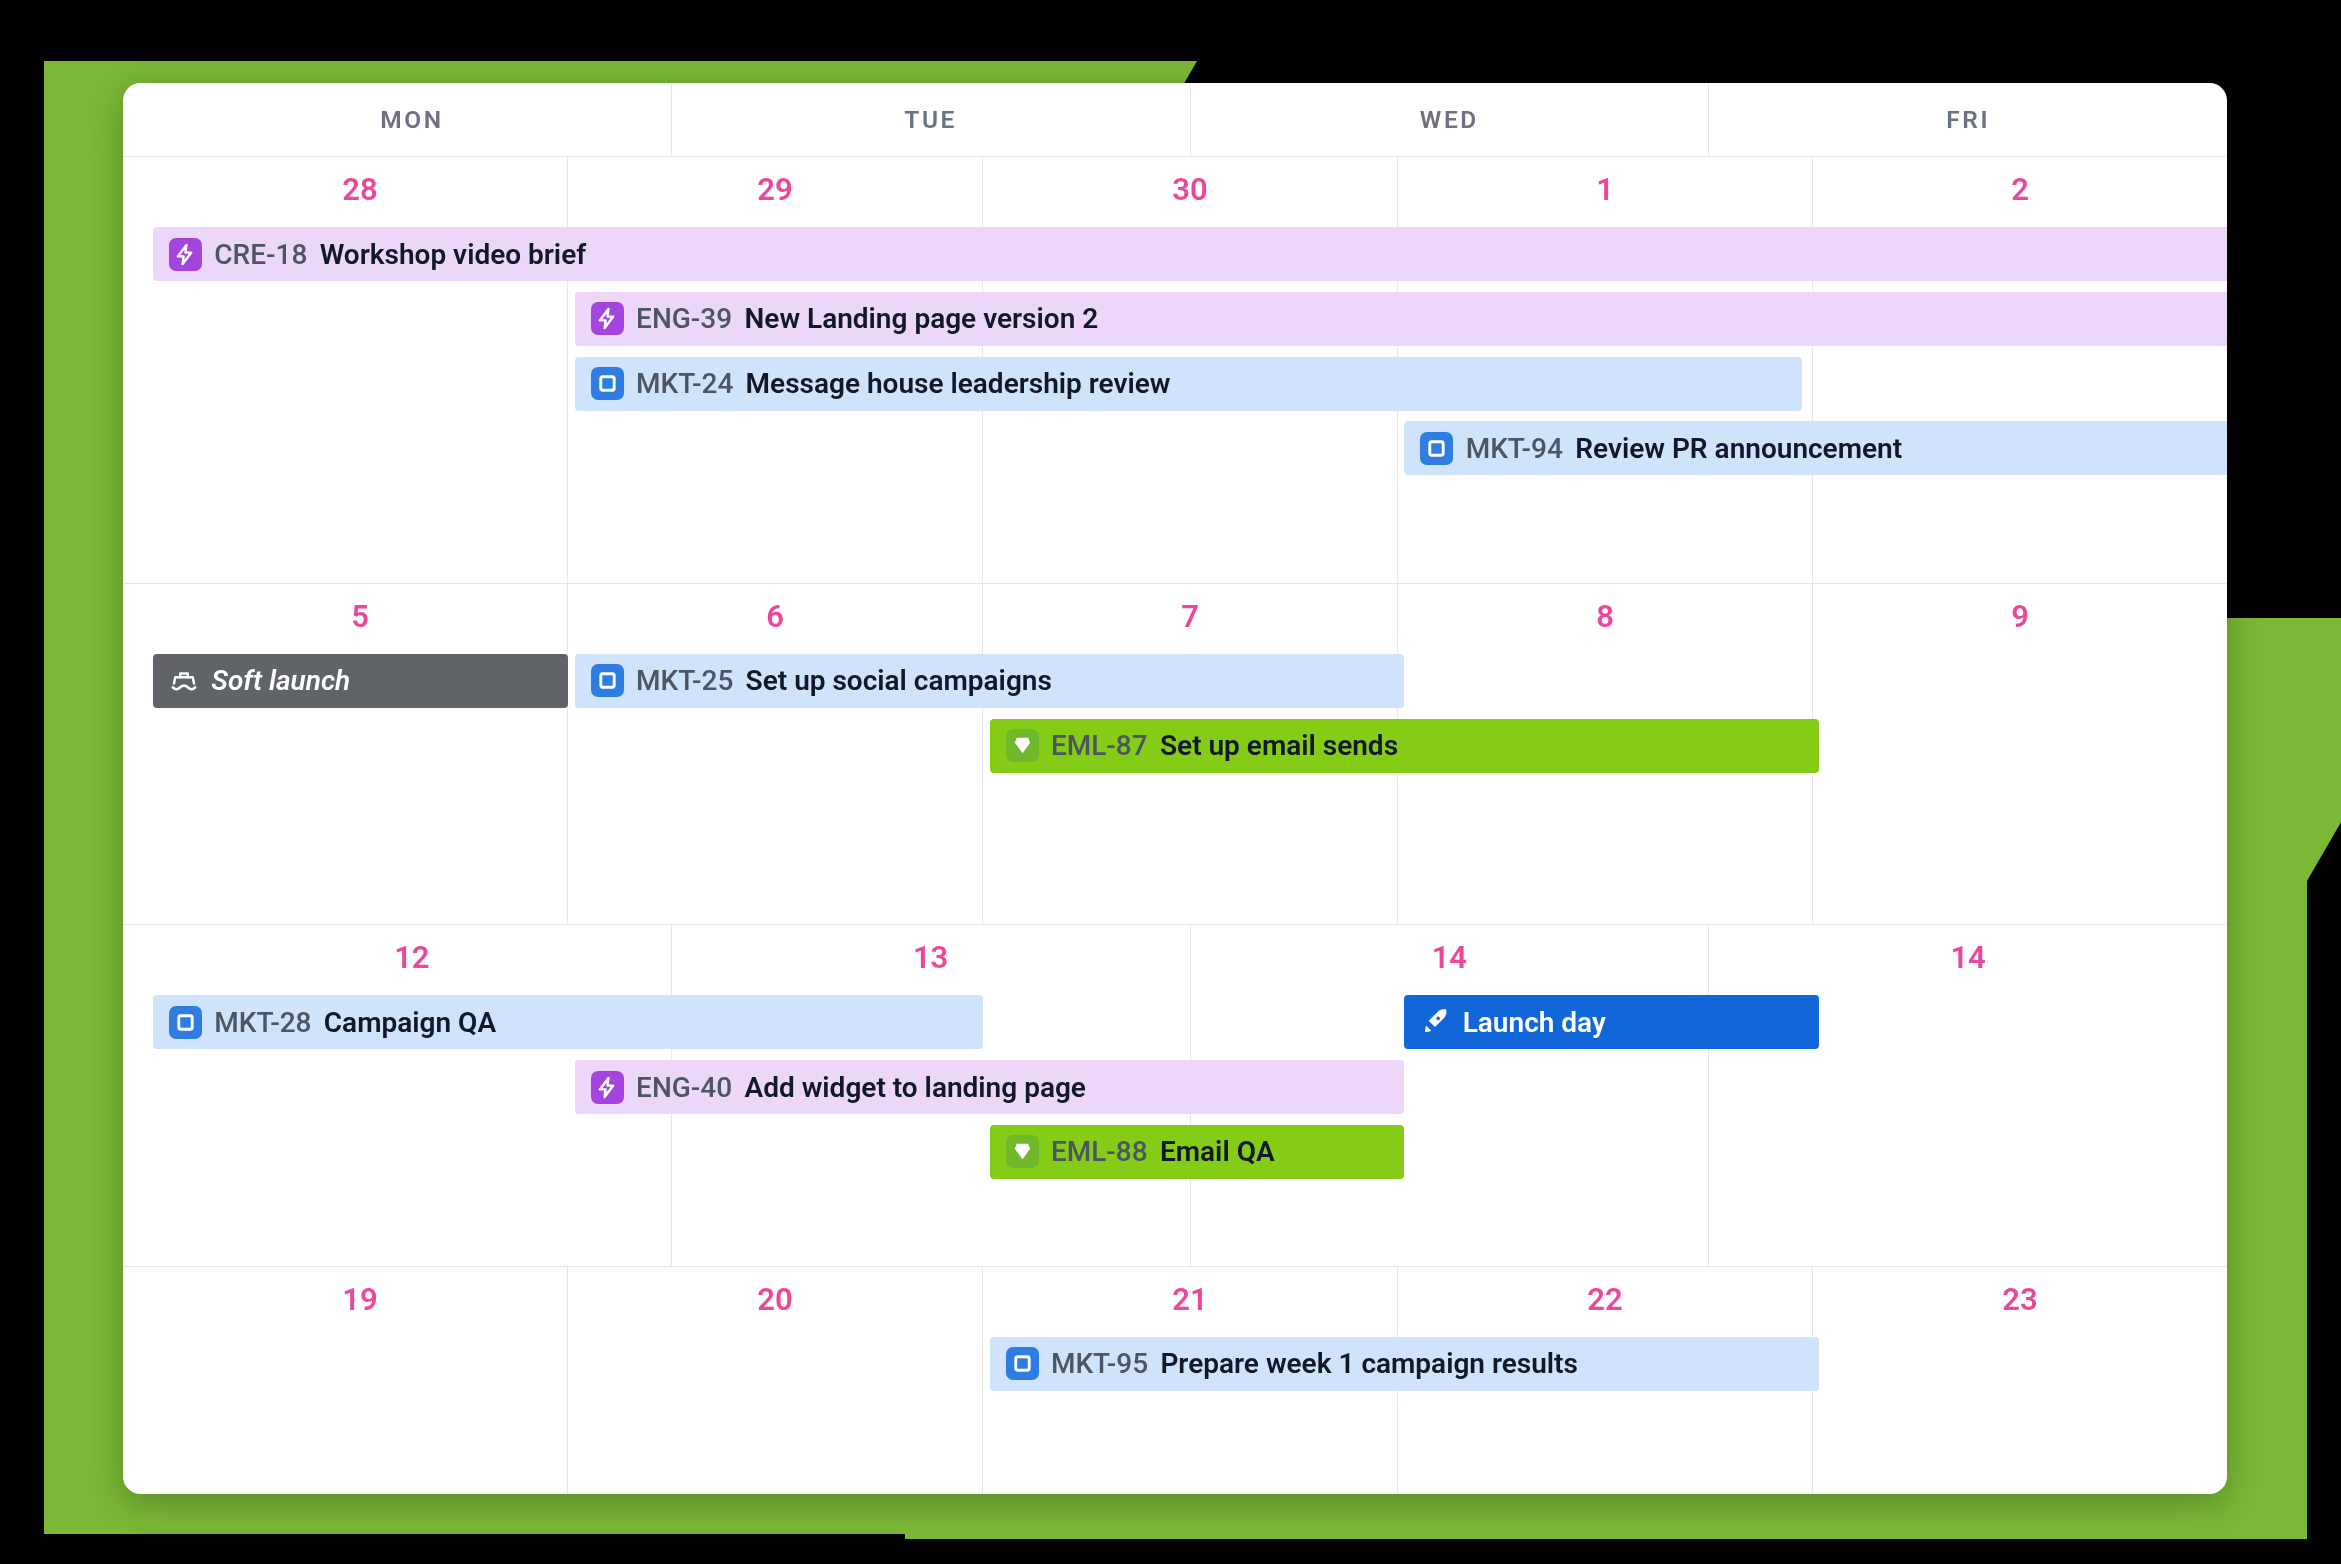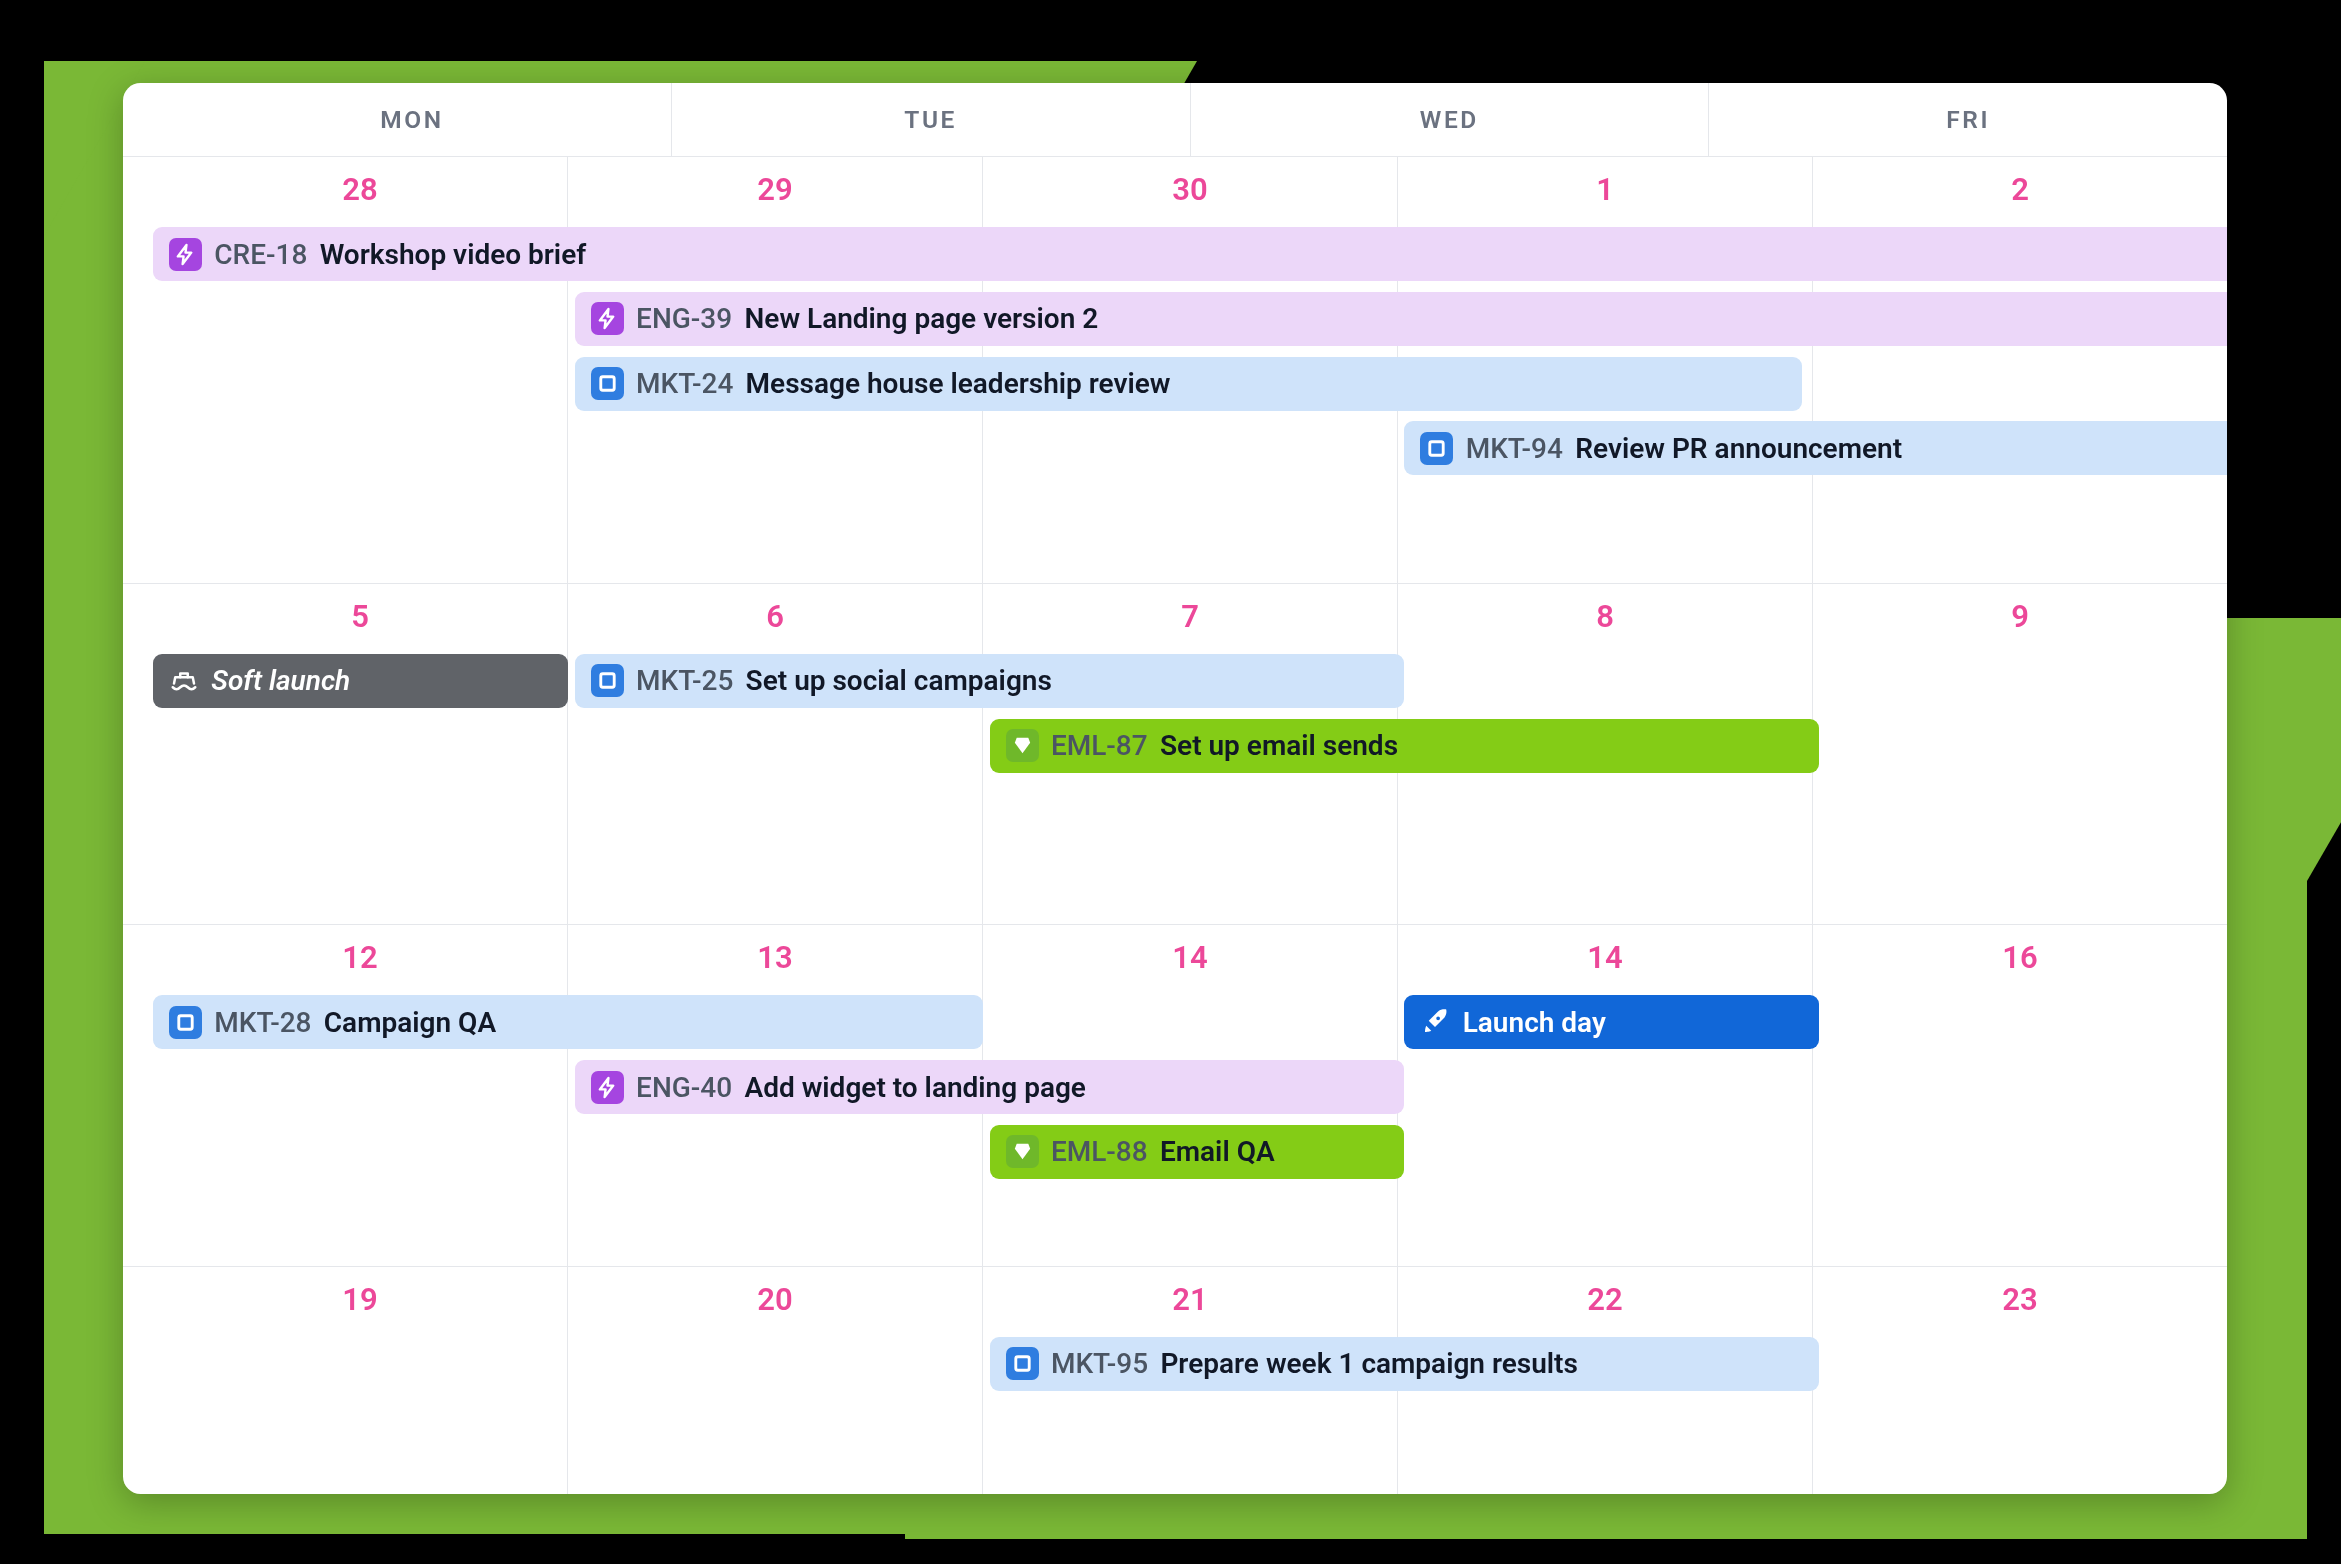--- a/index.html
+++ b/index.html
@@ -95,21 +95,21 @@
     height: 56px;
   }
   .event {
     position: absolute;
     top: 0;
     height: 54px;
     display: flex;
     align-items: center;
     gap: 12.3px;
     padding: 0 16px;
-    border-radius: 9px;
+    border-radius: 4px;
     font-size: 28px;
     white-space: nowrap;
     overflow: hidden;
     cursor: pointer;
   }
   .event.continues-right { border-top-right-radius: 0; border-bottom-right-radius: 0; padding-right: 7px; }
 
   .ev-purple { background: #ecd7f9; }
   .ev-blue   { background: #cfe3fa; }
   .ev-green  { background: #84cc16; }
@@ -279,23 +279,20 @@
             </div>
           <div class="day-cell">
               <span class="day-num">13</span>
             </div>
           <div class="day-cell">
               <span class="day-num">14</span>
             </div>
           <div class="day-cell">
               <span class="day-num">14</span>
             </div>
-          <div class="day-cell">
-              <span class="day-num">16</span>
-            </div>
         </div>
         <div class="events">
           <div class="event-track">
             <div class="event ev-blue" style="left:0%; width:40%; margin-right:10.5px;">
               <span class="badge badge-blue">
                   <svg viewBox="0 0 24 24" fill="none" stroke="#fff" stroke-width="3">
                     <rect x="5" y="5" width="14" height="14" rx="2"></rect>
                   </svg>
                 </span>
               <span class="ev-code">MKT-28</span>

